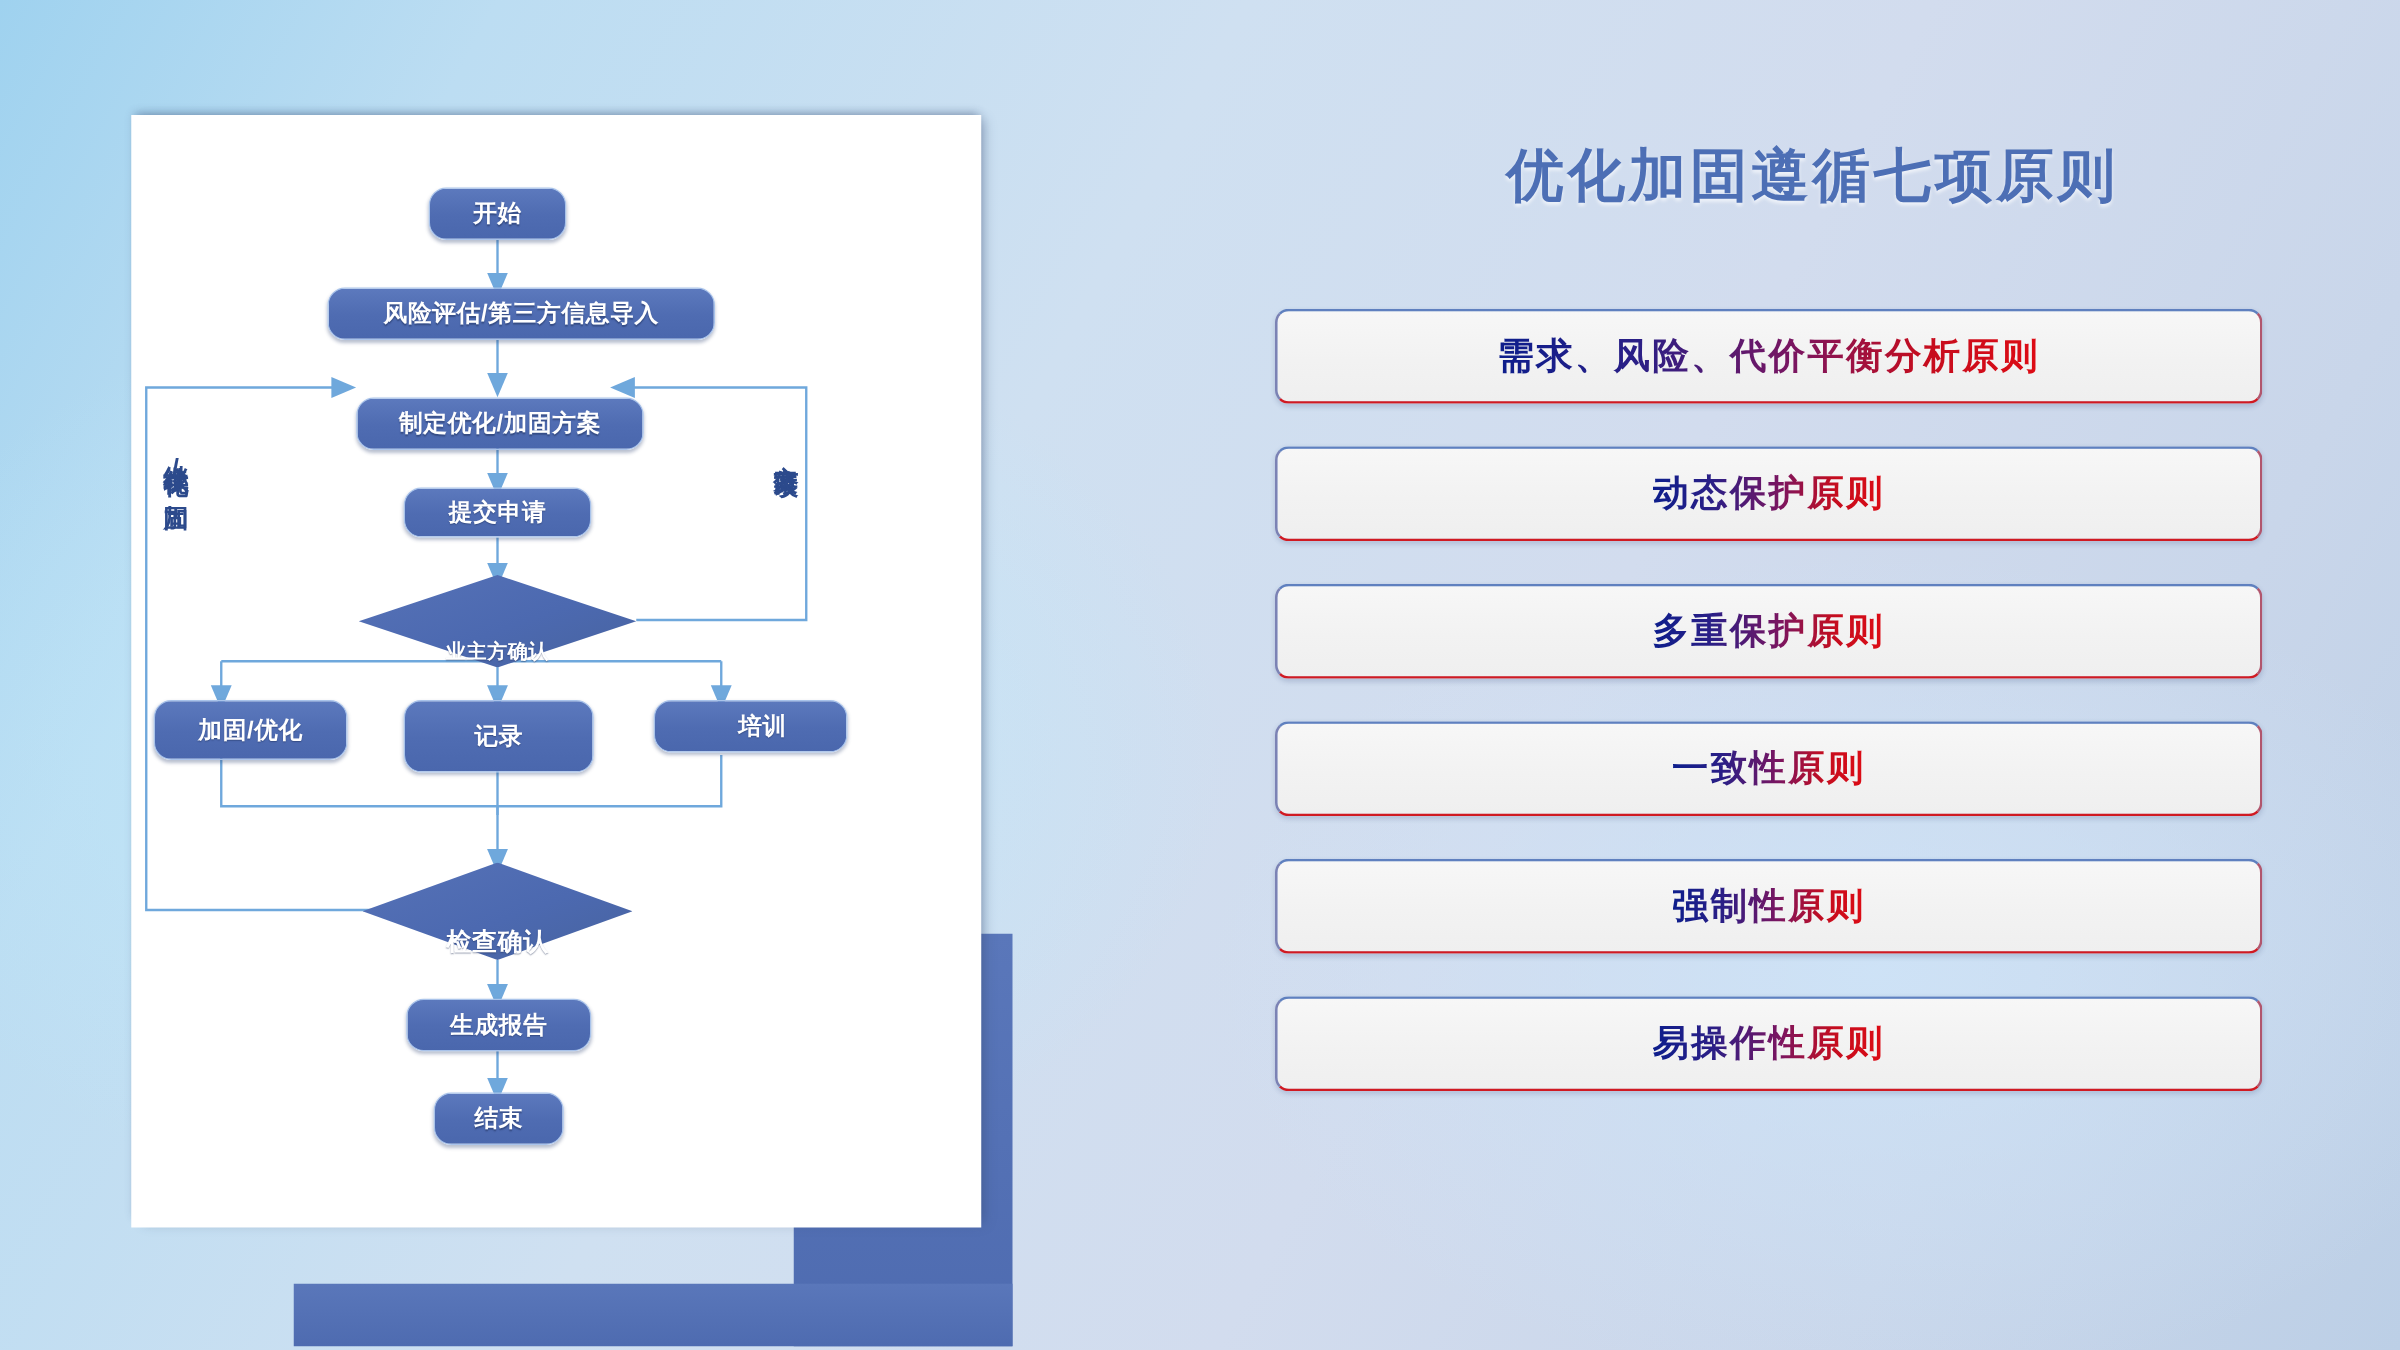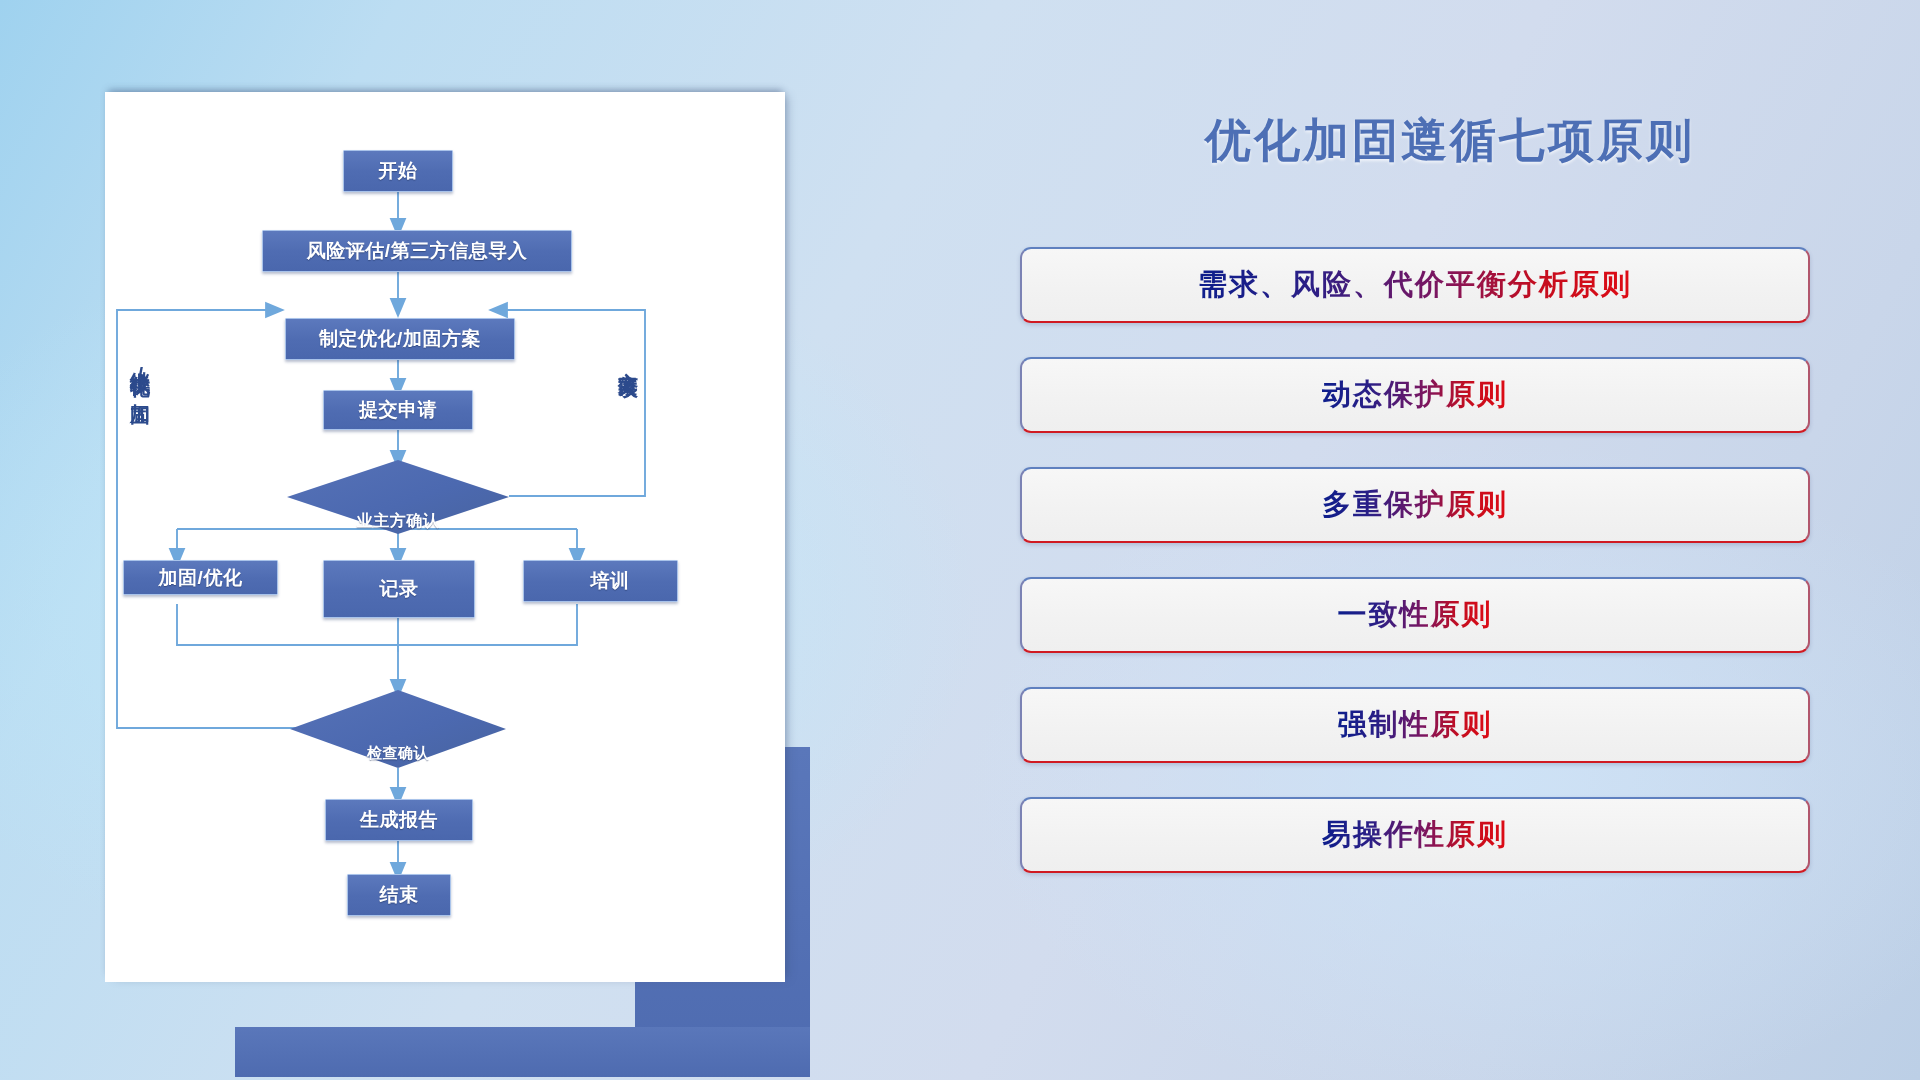--- a/index.html
+++ b/index.html
@@ -33,21 +33,21 @@
   #flow-svg { position:absolute; left:0; top:0; width:680px; height:890px; }
 
   .node {
     position:absolute; display:flex; align-items:center; justify-content:center;
     color:#ffffff; font-weight:bold; letter-spacing:.5px;
     text-shadow:0 1px 1px rgba(25,40,80,.45);
     z-index:3; white-space:nowrap;
   }
   .nbox {
     background:linear-gradient(180deg,#5c79bd 0%,#4f6cb2 52%,#4a67ad 100%);
-    border:1px solid #a9c3ea; border-radius:1px;
+    border:1px solid #a9c3ea; border-radius:14px;
     box-shadow:0 2px 3px rgba(40,60,110,.33);
   }
   .ndiamond { background:transparent; border:none; }
   .ndiamond .dtext { position:relative; z-index:2;margin-top:48px; }
   .ndiamond .dshape {
     position:absolute; inset:0;
     background:linear-gradient(160deg,#5672b7 0%,#4c69b0 55%,#47639f 100%);
     clip-path:polygon(50% 0%,100% 50%,50% 100%,0% 50%);
   }
   .vlabel {
@@ -146,33 +146,33 @@
 
     <div class="node nbox" style="left:218px;top:298px;width:150px;height:40px;font-size:19px;">
       <span>提交申请</span>
     </div>
 
     <div class="node ndiamond" style="left:182px;top:368px;width:222px;height:74px;font-size:16px;">
       <span class="dshape"></span>
       <span class="dtext">业主方确认</span>
     </div>
 
-    <div class="node nbox" style="left:18px;top:468px;width:155px;height:35px;font-size:19px;">
+    <div class="node nbox" style="left:18px;top:468px;width:155px;height:48px;font-size:19px;">
       <span>加固/优化</span>
     </div>
 
     <div class="node nbox" style="left:218px;top:468px;width:152px;height:58px;font-size:19px;">
       <span>记录</span>
     </div>
 
     <div class="node nbox" style="left:418px;top:468px;width:155px;height:42px;font-size:19px;padding-left:19px;">
       <span>培训</span>
     </div>
 
-    <div class="node ndiamond" style="left:185px;top:598px;width:216px;height:78px;font-size:15px;">
+    <div class="node ndiamond" style="left:185px;top:598px;width:216px;height:78px;font-size:20px;">
       <span class="dshape"></span>
       <span class="dtext">检查确认</span>
     </div>
 
     <div class="node nbox" style="left:220px;top:707px;width:148px;height:42px;font-size:19px;">
       <span>生成报告</span>
     </div>
 
     <div class="node nbox" style="left:242px;top:782px;width:104px;height:42px;font-size:19px;">
       <span>结束</span>

